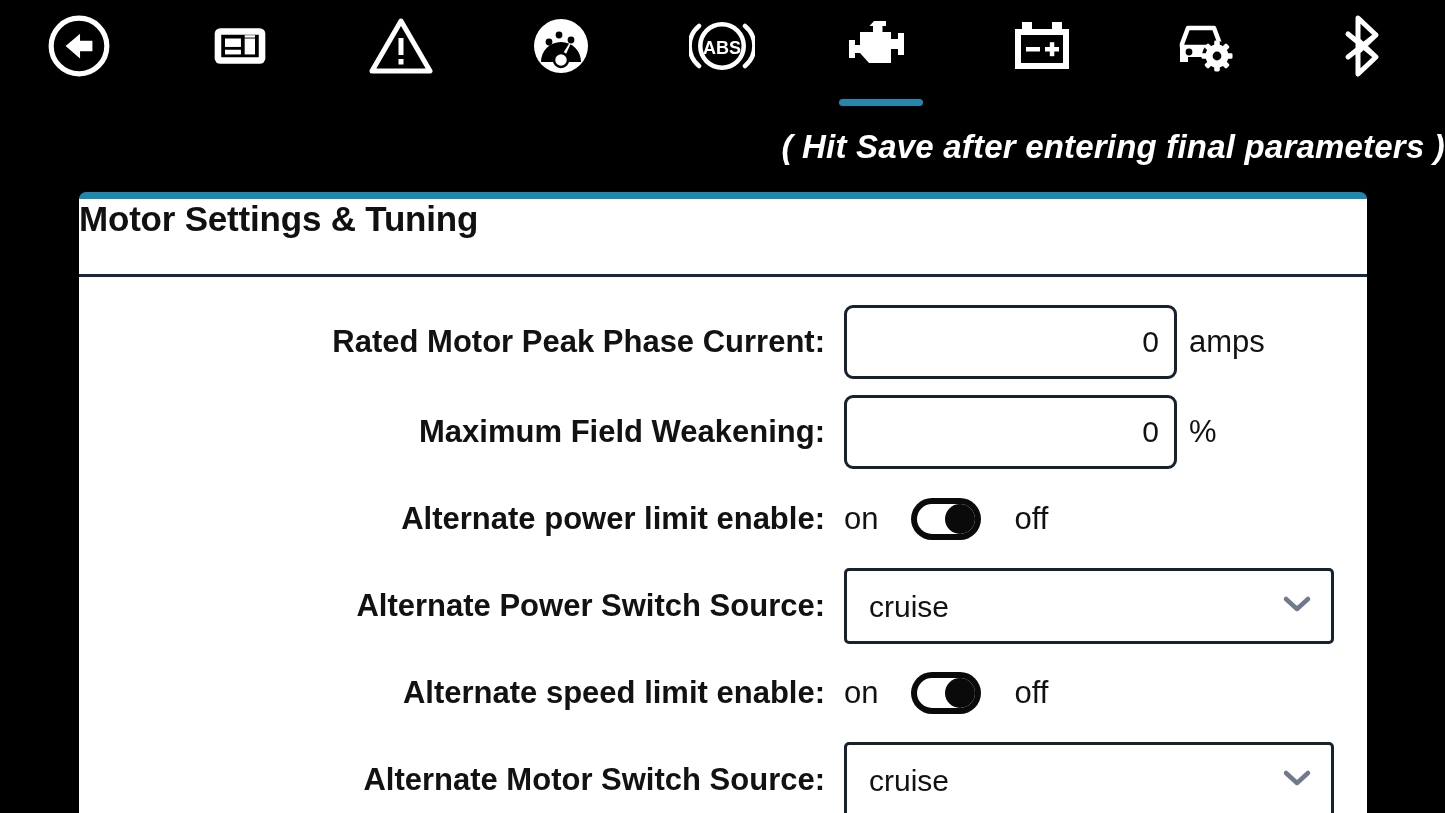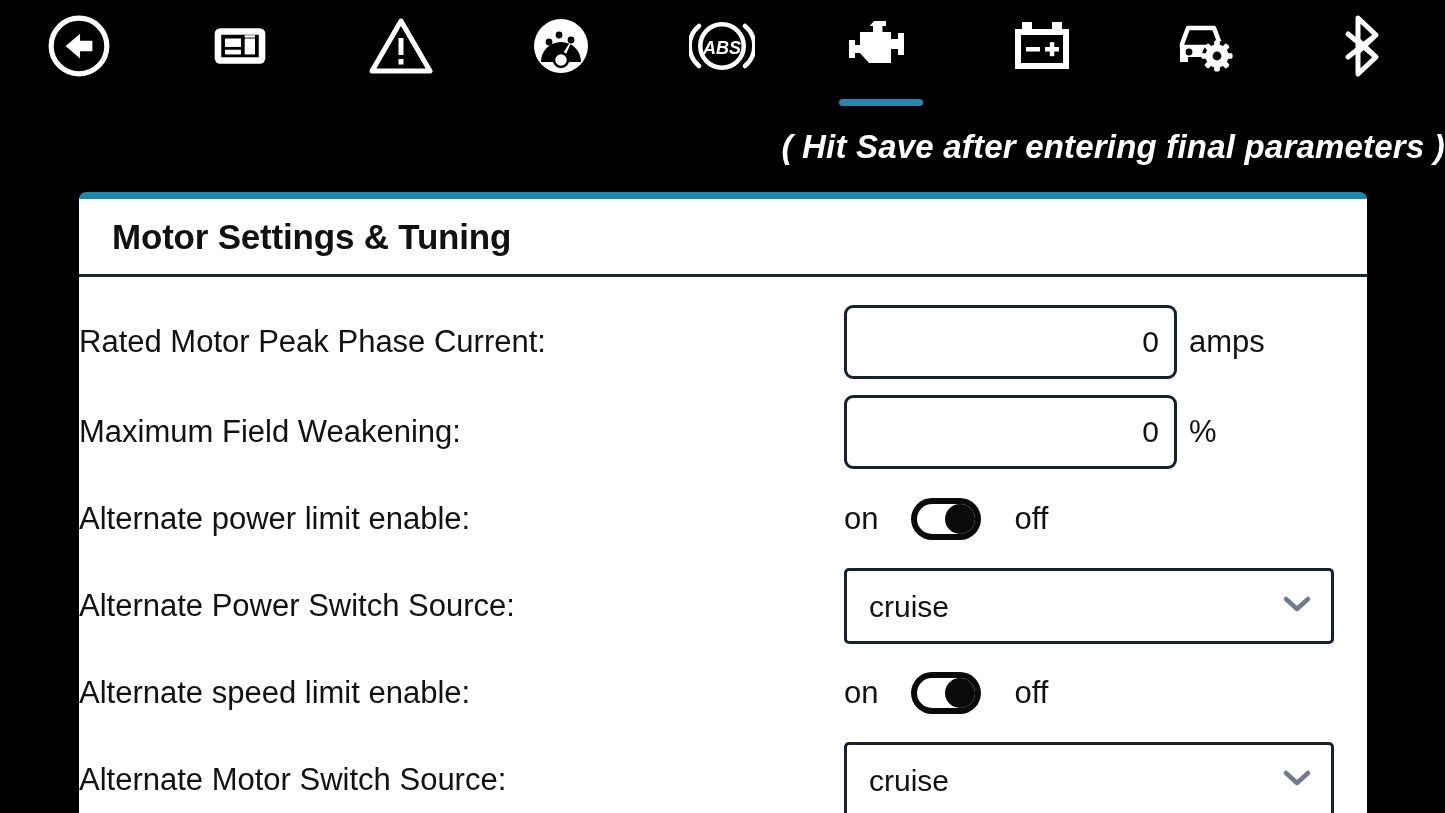--- a/index.html
+++ b/index.html
@@ -73,22 +73,21 @@
     height: 640px;
     background: #ffffff;
     border-top: 7px solid #1e87ad;
     border-radius: 7px 7px 0 0;
     box-sizing: border-box;
     overflow: hidden;
   }
   .card-header {
     height: 78px;
     display: flex;
-    align-items: center;
-    padding-left: 33px;
+    align-items: flex-start;
     border-bottom: 3px solid #17293a;
     box-sizing: border-box;
   }
   .card-title {
     font-size: 35px;
     font-weight: bold;
     color: #111111;
     letter-spacing: -0.2px;
   }
   .card-body {
@@ -97,25 +96,27 @@
 
   
   .row {
     display: flex;
     align-items: center;
     height: 90px;
   }
   .row.row-toggle { height: 84px; }
   .label {
     width: 765px;
+    text-align: right;
     padding-right: 19px;
     box-sizing: border-box;
     font-size: 31px;
     color: #121212;
     white-space: nowrap;
+    font-weight: bold;
   }
 
   .field {
     display: flex;
     align-items: center;
   }
 
   .num-input {
     width: 333px;
     height: 74px;
@@ -250,21 +251,21 @@
         <circle cx="32" cy="46" r="7" fill="#fff"></circle>
         <path d="M31 44 L45 22 L34 47 Z" fill="#fff"></path>
         <circle cx="20" cy="28" r="3.4" fill="#000"></circle>
         <circle cx="30" cy="21" r="3.4" fill="#000"></circle>
         <circle cx="42" cy="26" r="3.4" fill="#000"></circle>
         <circle cx="32" cy="46" r="7" fill="none" stroke="#000" stroke-width="2.5"></circle>
       </svg>
     </div>
   </div>
 
-  <div class="navitem" style="left:662px;font-style:italic;">
+  <div class="navitem" style="left:662px;">
     <div class="navicon">
       <svg width="66" height="64" viewBox="0 0 66 64">
         <circle cx="33" cy="32" r="24" fill="#fff"></circle>
         <circle cx="33" cy="32" r="19.5" fill="#000"></circle>
         <path d="M10 12 A26 26 0 0 0 10 52" fill="none" stroke="#fff" stroke-width="4.5" stroke-linecap="round"></path>
         <path d="M56 12 A26 26 0 0 1 56 52" fill="none" stroke="#fff" stroke-width="4.5" stroke-linecap="round"></path>
         <text x="33" y="40" text-anchor="middle" font-family="Liberation Sans, sans-serif" font-size="18" font-weight="bold" fill="#fff">ABS</text>
       </svg>
     </div>
   </div>

